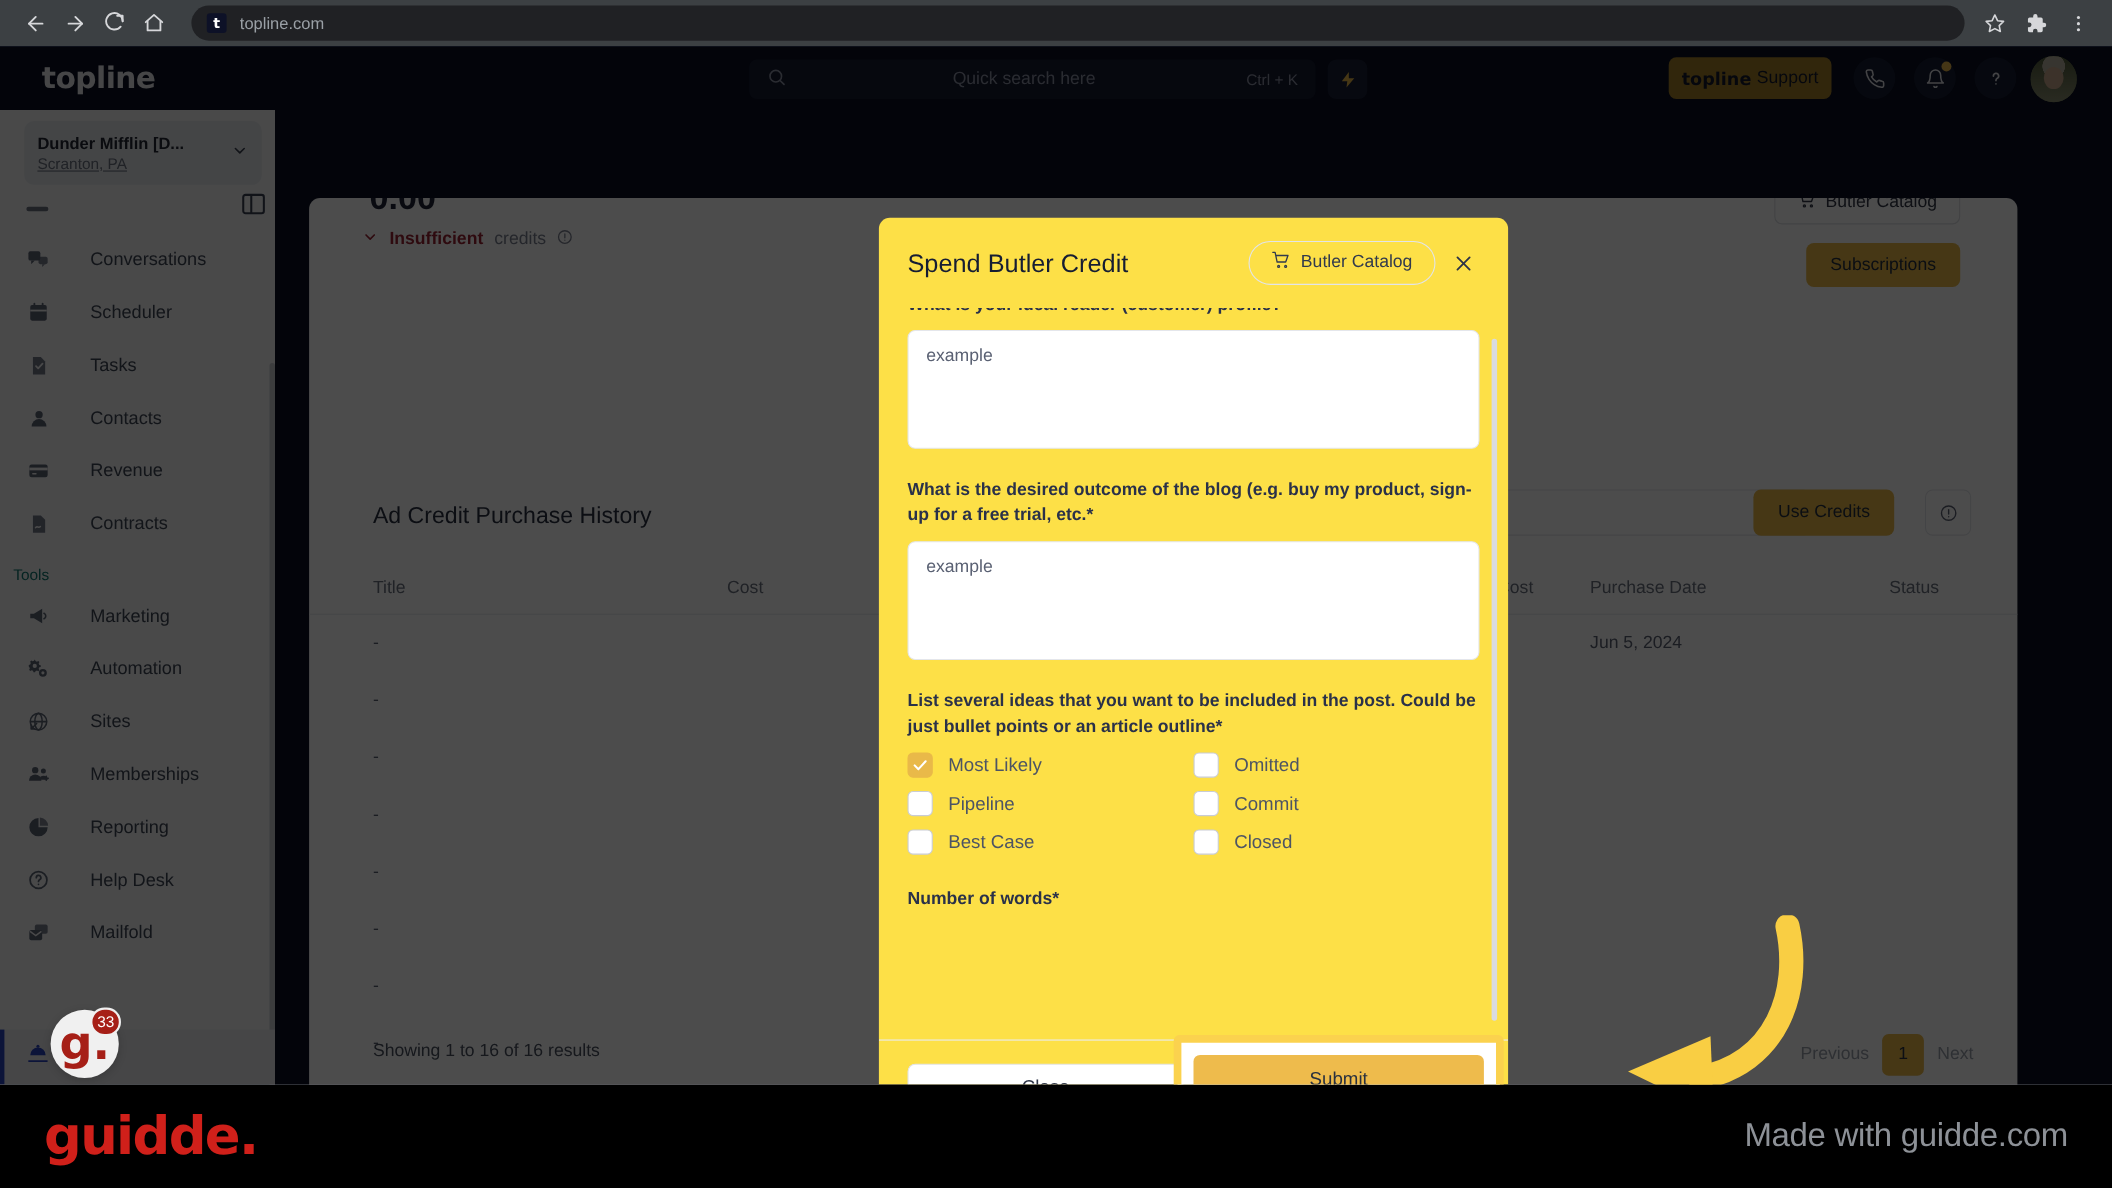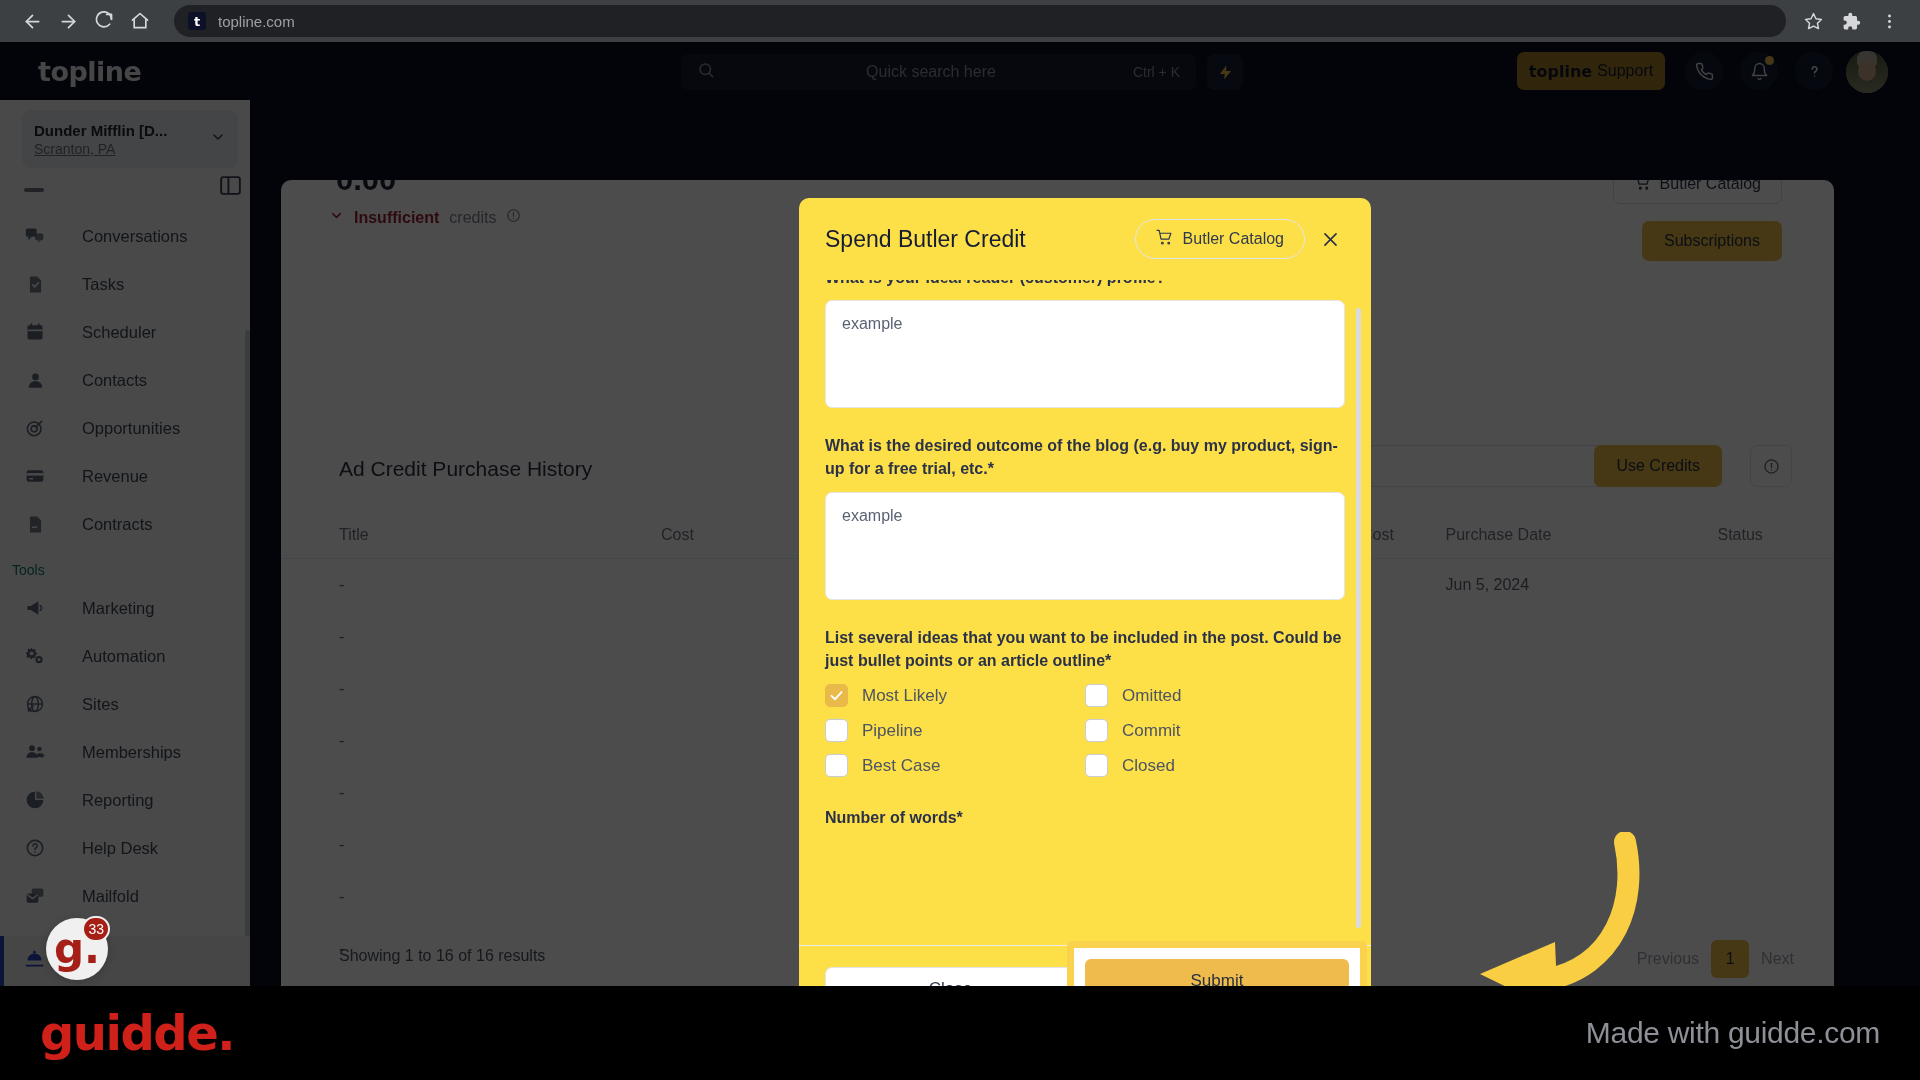--- a/index.html
+++ b/index.html
@@ -368,56 +368,46 @@
               <rect x="1" y="3" width="13" height="10" rx="2"></rect>
               <path d="M4 13l0 4 4-4z"></path>
               <rect x="12" y="9" width="10" height="8" rx="2" opacity=".8"></rect>
               <path d="M16 17l0 3 3-3z" opacity=".8"></path>
             </svg>
           </span>
         <span>Conversations</span>
       </div>
       <div class="nav-item">
         <span class="ic">
-            <svg width="19" height="19" viewBox="0 0 24 24" fill="currentColor">
-              <path d="M5 2h9l5 5v15H5z" opacity=".85"></path>
-              <polyline points="8.5 12.5 11 15 16 9.5" fill="none" stroke="#f3f4f6" stroke-width="2" stroke-linecap="round" stroke-linejoin="round"></polyline>
-            </svg>
-          </span>
-        <span>Tasks</span>
-      </div>
-      <div class="nav-item">
-        <span class="ic">
             <svg width="20" height="20" viewBox="0 0 24 24" fill="currentColor">
               <rect x="3" y="4" width="18" height="17" rx="2"></rect>
               <rect x="3" y="9" width="18" height="2" fill="#f3f4f6"></rect>
               <rect x="6.5" y="1.5" width="2" height="4" rx="1"></rect>
               <rect x="15.5" y="1.5" width="2" height="4" rx="1"></rect>
             </svg>
           </span>
         <span>Scheduler</span>
       </div>
       <div class="nav-item">
         <span class="ic">
             <svg width="19" height="19" viewBox="0 0 24 24" fill="currentColor">
+              <path d="M5 2h9l5 5v15H5z" opacity=".85"></path>
+              <polyline points="8.5 12.5 11 15 16 9.5" fill="none" stroke="#f3f4f6" stroke-width="2" stroke-linecap="round" stroke-linejoin="round"></polyline>
+            </svg>
+          </span>
+        <span>Tasks</span>
+      </div>
+      <div class="nav-item">
+        <span class="ic">
+            <svg width="19" height="19" viewBox="0 0 24 24" fill="currentColor">
               <circle cx="12" cy="7.5" r="4.2"></circle>
               <path d="M3.5 21a8.5 8.5 0 0 1 17 0z"></path>
             </svg>
           </span>
         <span>Contacts</span>
-      </div>
-      <div class="nav-item">
-        <span class="ic">
-            <svg width="20" height="20" viewBox="0 0 24 24" fill="none" stroke="currentColor" stroke-width="1.9">
-              <circle cx="11" cy="13" r="8.2"></circle>
-              <circle cx="11" cy="13" r="3.6"></circle>
-              <path d="M13 11l7-7" stroke-linecap="round"></path>
-            </svg>
-          </span>
-        <span>Opportunities</span>
       </div>
       <div class="nav-item">
         <span class="ic">
             <svg width="20" height="20" viewBox="0 0 24 24" fill="currentColor">
               <rect x="2" y="5" width="20" height="14" rx="2.5"></rect>
               <rect x="2" y="8.5" width="20" height="3" fill="#f3f4f6"></rect>
               <rect x="5" y="14.5" width="5" height="1.6" rx=".8" fill="#f3f4f6"></rect>
             </svg>
           </span>
         <span>Revenue</span>

